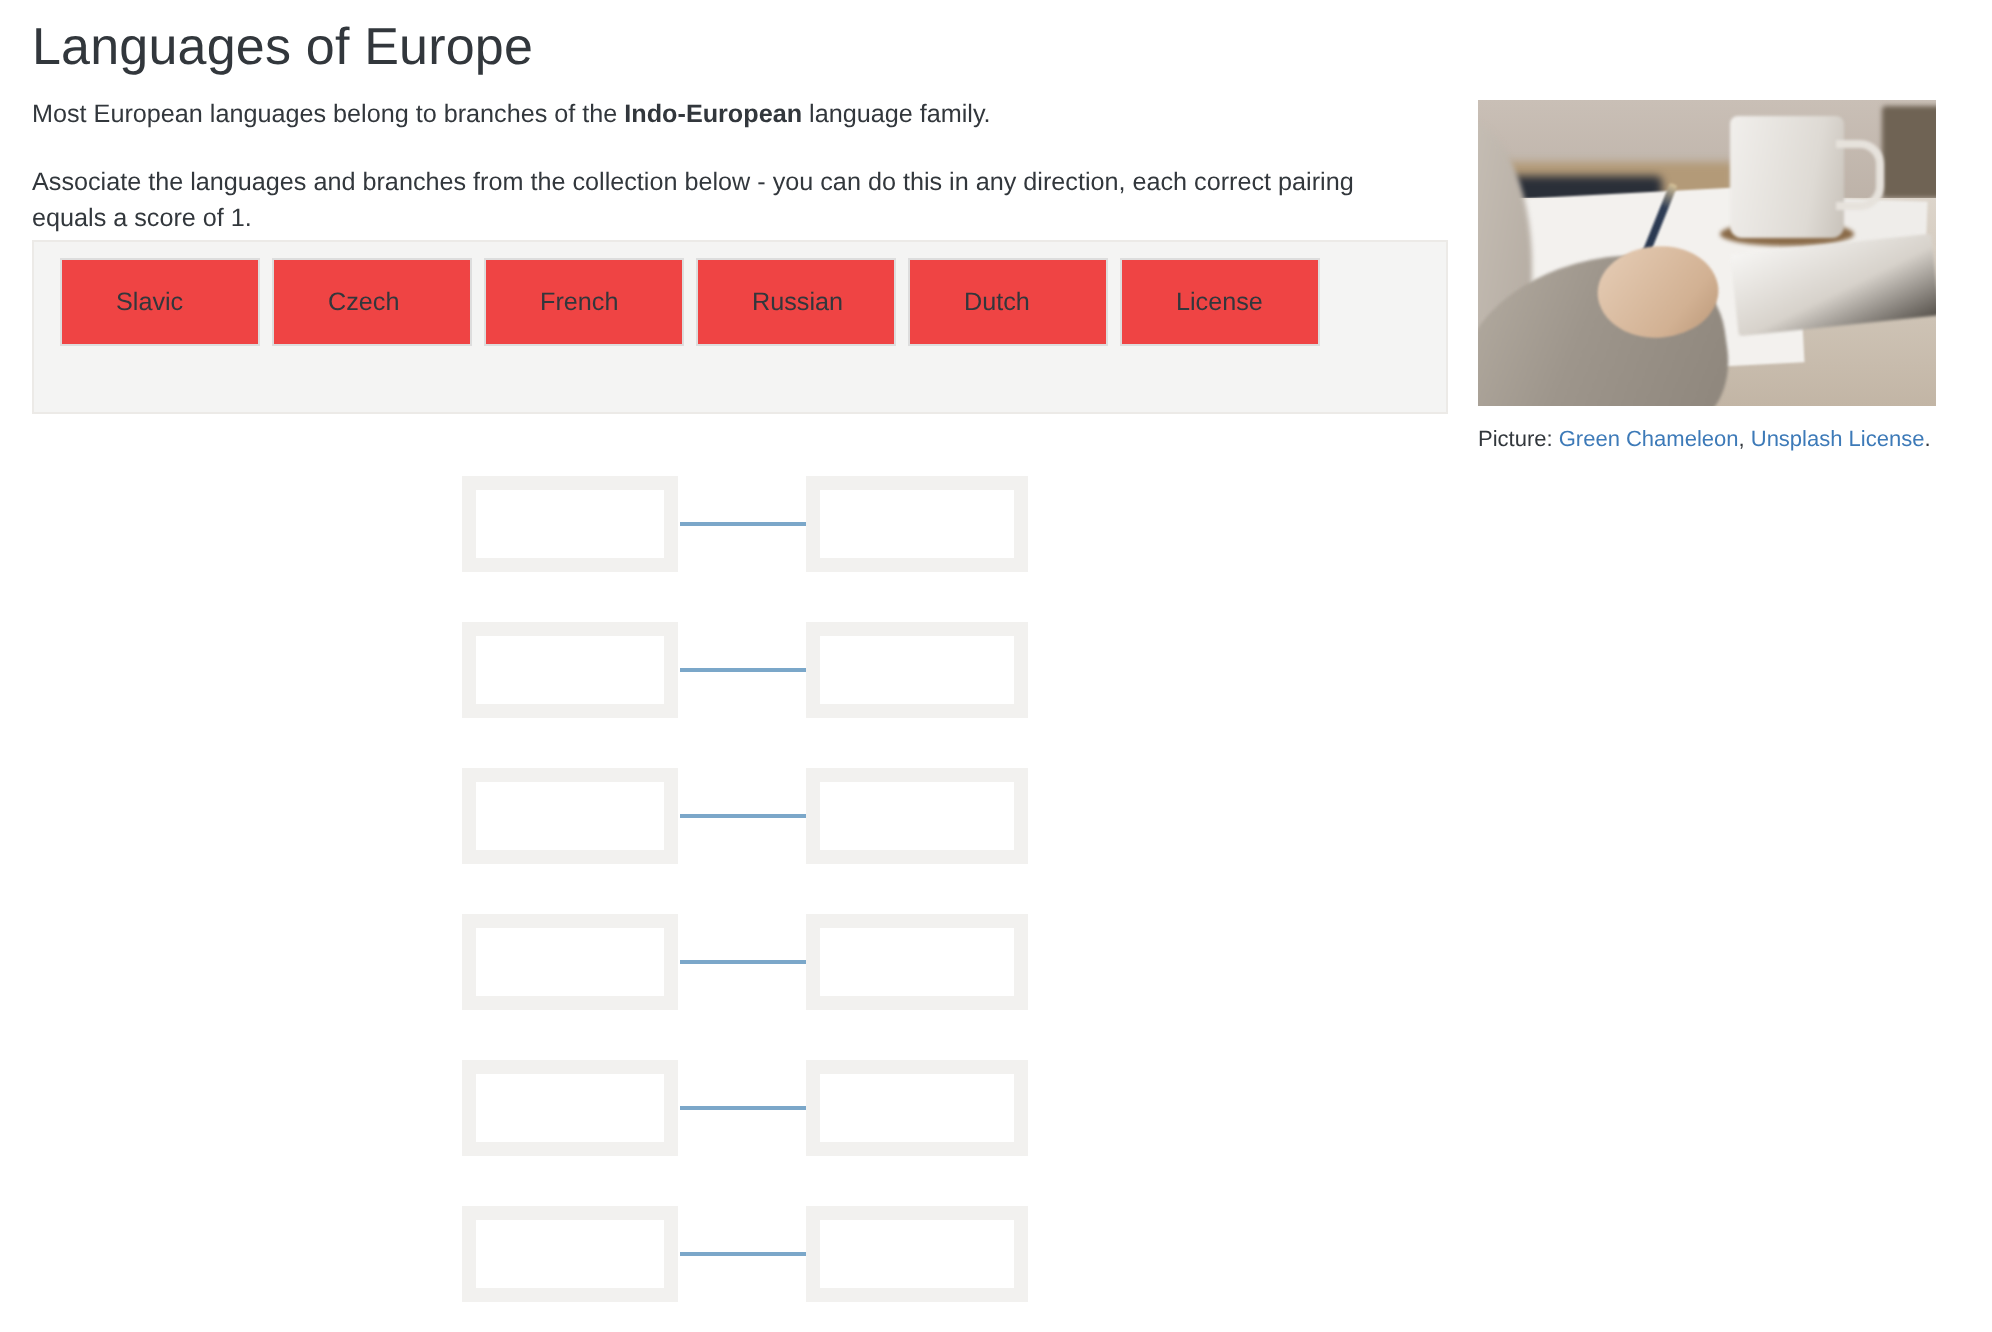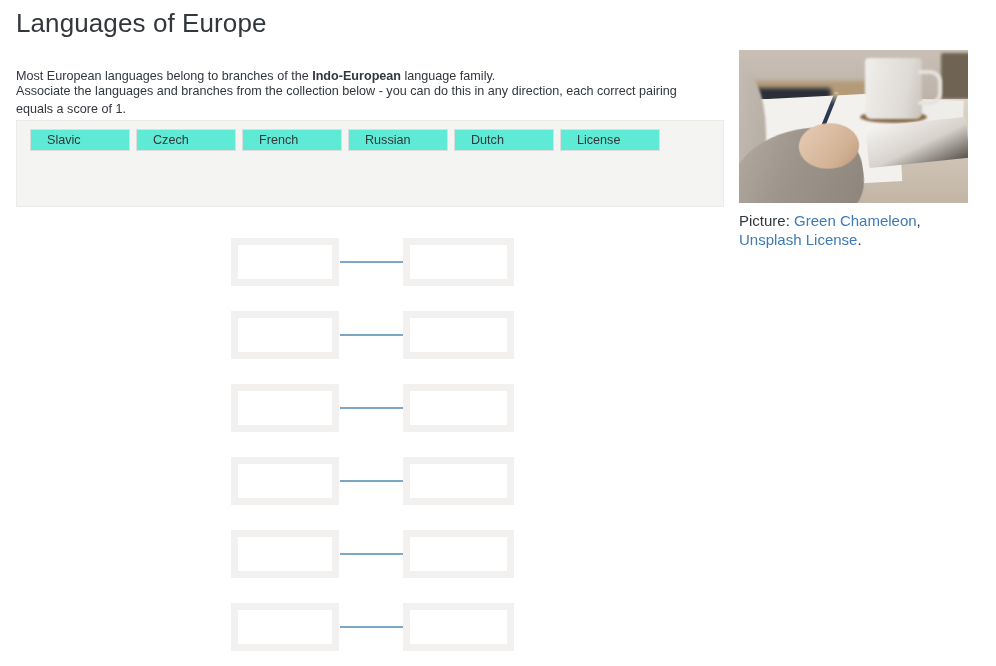--- a/index.html
+++ b/index.html
@@ -40,21 +40,21 @@
   }
 
   .intro-line {
     position: absolute;
     left: 16px;
     font-size: 12.6px;
     line-height: 18px;
     color: #32373c;
     margin: 0;
   }
-  #intro-line-1 { top: 67px; width: 700px; }
+  #intro-line-1 { top: 48px; width: 700px; }
   #intro-line-2 { top: 82px; width: 700px; }
 
   .strong-term { font-weight: 700; }
 
   
   #word-bank {
     position: absolute;
     left: 16px;
     top: 120px;
     width: 708px;
@@ -64,28 +64,28 @@
     box-sizing: border-box;
     padding: 8px 0 0 13px;
   }
   #word-bank-items {
     display: flex;
     flex-wrap: wrap;
     align-content: flex-start;
   }
   .word-chip {
     width: 100px;
-    height: 22px;
+    height: 44px;
     margin: 0 6px 7px 0;
-    background: #5eead4;
+    background: #ef4444;
     border: 1px solid #dddddd;
     box-sizing: border-box;
     display: flex;
     align-items: center;
-    padding-left: 16px;
+    padding-left: 27px;
     font-size: 12.6px;
     color: #32373c;
     line-height: 1;
     cursor: move;
     user-select: none;
   }
 
   
   #match-area {
     position: absolute;
@@ -208,21 +208,21 @@
     background: linear-gradient(180deg,#d9c49a 0%, #2e3d55 22%, #22314a 100%);
     transform: rotate(22deg); filter: blur(0.4px); border-radius: 1px;
   }
   .ph-chair {
     position: absolute; right: -2%; top: 2%; width: 14%; height: 30%;
     background: #6f6354; filter: blur(1.4px); border-radius: 2px;
   }
 
   #picture-caption {
     margin-top: 8px;
-    font-size: 15px;
+    font-size: 11px;
     line-height: 19px;
     color: #32373c;
     width: 229px;
   }
   #picture-caption a {
     color: #3d7ab8;
     text-decoration: none;
   }
 </style>
 </head>

